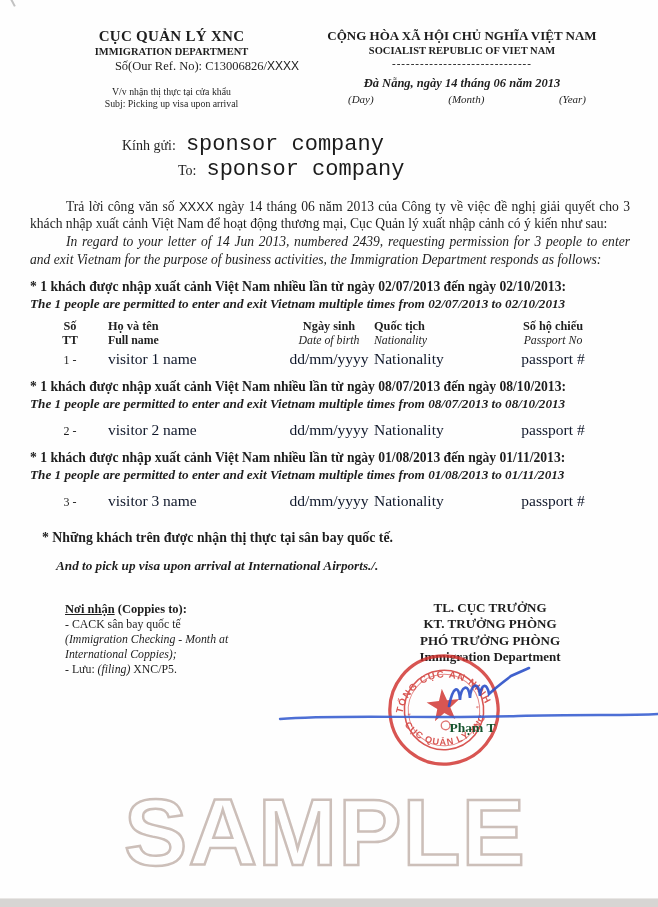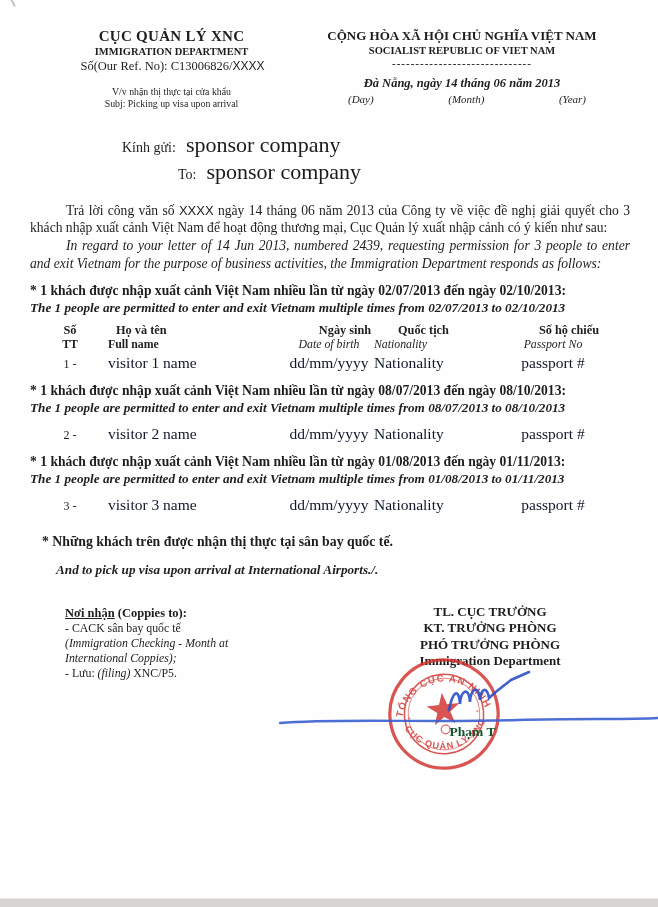--- a/index.html
+++ b/index.html
@@ -10,46 +10,46 @@
     overflow:hidden;
   }
   .content { padding:28px 28px 0 30px; }
 
   
   .letterhead { display:flex; }
   .hdr-left { width:255px; margin-left:14px; text-align:center; }
   .hdr-right { width:330px; margin-left:auto; text-align:center; padding-right:6px; }
   .org-vn { font-weight:bold; font-size:15px; letter-spacing:.3px; }
   .org-en { font-weight:bold; font-size:10.5px; margin-top:1px; }
-  .ref-line { font-size:12.5px; margin-top:2px; text-align:center; padding-left:2px; white-space:nowrap; }
+  .ref-line { font-size:12.5px; margin-top:2px; text-align:right; padding-left:2px; white-space:nowrap; }
   .sans-ph { font-family:"Liberation Sans","DejaVu Sans",sans-serif; font-size:12px; color:#222; }
   .subject { margin-top:12px; font-size:9.8px; line-height:12px;text-align:center; }
   .motto-vn { font-weight:bold; font-size:13px; white-space:nowrap; }
   .motto-en { font-weight:bold; font-size:10.5px; margin-top:1px; }
   .separator { font-weight:bold; font-size:11px; letter-spacing:1px; line-height:10px; margin-top:2px; }
   .date-line { font-style:italic; font-weight:bold; font-size:12.5px; margin-top:8px; white-space:nowrap; }
   .date-labels { display:flex; font-style:italic; font-size:11px; margin-top:2px; padding:0 38px 0 48px; justify-content:space-between; }
 
   
   .salute { margin-top:22px; }
   .salute-row { display:flex; align-items:baseline; line-height:26px; }
   .salute-row.r1 { margin-left:92px; }
   .salute-row.r2 { margin-left:148px; margin-top:-2px; }
   .salute-label { font-size:14px; }
-  .salute-value { font-family:Liberation Serif, serif; font-size:22px; color:#1b1b1b; margin-left:10px; }
+  .salute-value { font-family:Liberation Mono, monospace; font-size:22px; color:#1b1b1b; margin-left:10px; }
 
   
   .para { margin-top:14px; font-size:13.6px; line-height:17.2px; text-align:justify; text-indent:36px; }
   .para.en { font-style:italic; margin-top:1px; }
   .sec-vn { margin-top:10px; font-weight:bold; font-size:13.6px; line-height:17px; white-space:nowrap; }
   .sec-en { font-style:italic; font-weight:bold; font-size:13.2px; line-height:17px; white-space:nowrap; }
 
   
   .trow { display:flex; align-items:baseline; }
-  .thead { margin-top:7px;gap:8px; }
+  .thead { margin-top:7px; }
   .c-no   { width:48px; margin-left:16px; text-align:center; }
   .c-name { width:190px; padding-left:14px; text-align:left; }
   .c-dob  { width:90px; text-align:center; }
   .c-nat  { width:102px; text-align:left; }
   .c-pass { flex:1; text-align:center; }
   .h1 { font-weight:bold; font-size:12.3px; line-height:14px; }
   .h2 { font-size:11.8px; line-height:14px; }
   .h2.it { font-style:italic; }
   .h2.b { font-weight:bold; font-style:normal; }
   .vrow { margin-top:3px; margin-bottom:2px; }
@@ -224,15 +224,16 @@
       <div class="sign-line-wrap">
         <svg width="382" height="14" viewBox="0 0 382 14">
           <path d="M2,9 C60,4 150,9 240,6 C300,4 350,6 380,4" fill="none" stroke="#3a5fd0" stroke-width="2.4" stroke-linecap="round" opacity=".9"></path>
         </svg>
       </div>
 
       <div class="signer">Phạm T</div>
     </div>
   </div>
 
+  <div class="watermark">SAMPLE</div>
 
   <div class="bottom-band"></div>
 </div>
 
 </body></html>

